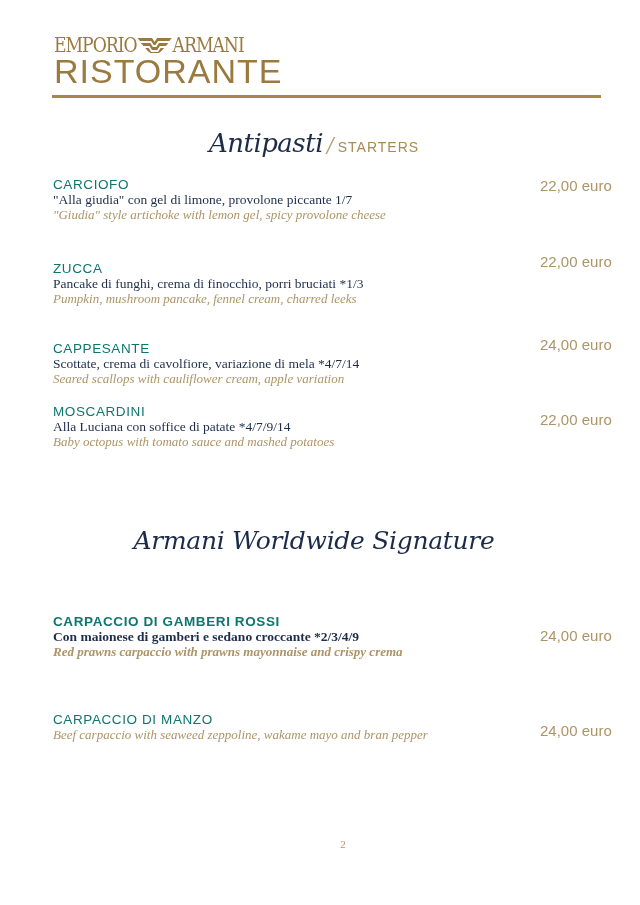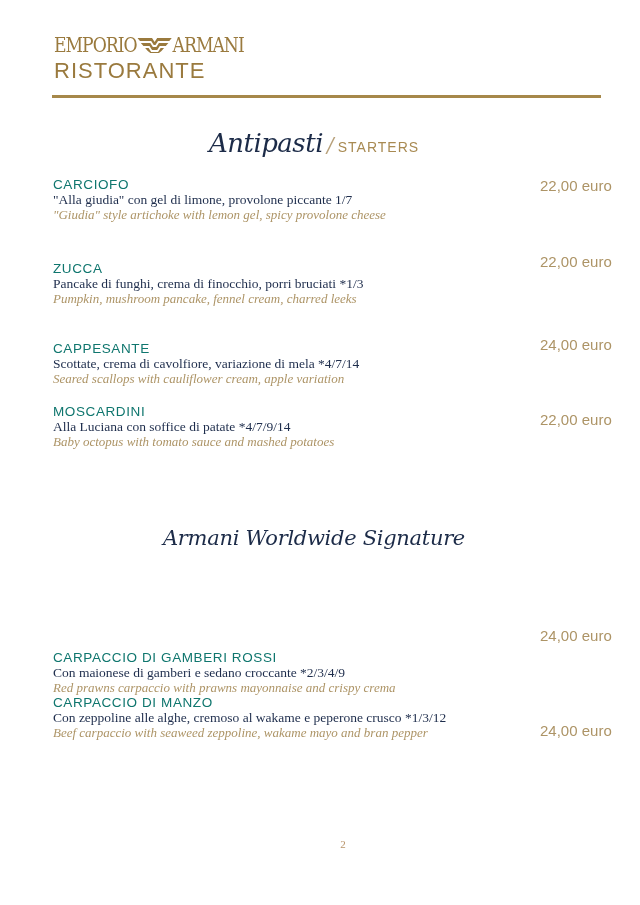--- a/index.html
+++ b/index.html
@@ -2,29 +2,29 @@
 <html><head>
   <meta charset="utf-8">
   <style>
     html, body { margin: 0; padding: 0; background: #ffffff; }
     body { width: 640px; height: 905px; position: relative; overflow: hidden; }
     .logo { position: absolute; left: 54px; top: 33px; color: #9a7a3e; }
     .logo-top { position: absolute; left: 0; top: 0; height: 24px; display: flex; align-items: center; white-space: nowrap;
       font-family: "DejaVu Serif", serif; font-size: 20px; letter-spacing: -1.2px; transform: scaleX(0.86); transform-origin: left center; }
     .eagle { display: inline-block; width: 40px; height: 17px; margin: 0 1px; }
     .logo-bottom { position: absolute; left: 0; top: 23px; white-space: nowrap;
-      font-family: "Liberation Sans", sans-serif; font-size: 22px; letter-spacing: 1px; line-height: 30px; text-align: center; }
+      font-family: "Liberation Sans", sans-serif; font-size: 34px; letter-spacing: 1px; line-height: 30px; text-align: center; }
     .divider { position: absolute; left: 52px; top: 95px; width: 549px; height: 3px; background: #a6884a; }
 
     .section-title { position: absolute; left: 0; width: 628px; text-align: center; white-space: nowrap; }
     .serif-italic { font-family: "DejaVu Serif", serif; font-style: italic; color: #1c2b48; }
     .t-antipasti { font-size: 26px; letter-spacing: -0.5px; }
     .t-slash { font-family: "DejaVu Serif", serif; font-style: italic; color: #b7a07a; font-size: 20px; margin: 0 4px; }
     .t-starters { font-family: "Liberation Sans", sans-serif; color: #a88a52; font-size: 14px; letter-spacing: 1px; }
-    .t-signature { font-size: 21px; letter-spacing: -0.3px; }
+    .t-signature { font-size: 25px; letter-spacing: -0.3px; }
 
     .item { position: absolute; left: 53px; width: 560px; }
     .item-name { font-family: "Liberation Sans", sans-serif; color: #0f766e; font-size: 13.5px; letter-spacing: 0.6px; line-height: 15px; white-space: nowrap; }
     .item-it { font-family: "Liberation Serif", serif; color: #1e2d4c; font-size: 13.5px; line-height: 15px; white-space: nowrap; }
     .item-en { font-family: "Liberation Serif", serif; font-style: italic; color: #ad9466; font-size: 13px; line-height: 15px; white-space: nowrap; }
     .price { position: absolute; left: 540px; font-family: "Liberation Sans", sans-serif; color: #ad9466; font-size: 15px; white-space: nowrap; }
     .page-number { position: absolute; left: 0; top: 838px; width: 686px; text-align: center; font-family: "Liberation Serif", serif; color: #b8946a; font-size: 11px; }
   </style>
 </head>
 <body>
@@ -74,27 +74,26 @@
   <div class="item-name">MOSCARDINI</div>
   <div class="item-it">Alla Luciana con soffice di patate *4/7/9/14</div>
   <div class="item-en">Baby octopus with tomato sauce and mashed potatoes</div>
 </div>
 <div class="price" style="top:411px;">22,00 euro</div>
 
 <div class="section-title" style="top:526px;">
   <span class="serif-italic t-signature">Armani Worldwide Signature</span>
 </div>
 
-<div class="item" style="top:650px;">
+<div class="item" style="top:614px;font-weight:bold;">
   <div class="item-name">CARPACCIO DI GAMBERI ROSSI</div>
   <div class="item-it">Con maionese di gamberi e sedano croccante *2/3/4/9</div>
   <div class="item-en">Red prawns carpaccio with prawns mayonnaise and crispy crema</div>
 </div>
 <div class="price" style="top:627px;">24,00 euro</div>
 
-<div class="item" style="top:695px;">
+<div class="item" style="top:712px;">
   <div class="item-name">CARPACCIO DI MANZO</div>
-  <div class="item-it">Con zeppoline alle alghe, cremoso al wakame e peperone crusco *1/3/12</div>
   <div class="item-en">Beef carpaccio with seaweed zeppoline, wakame mayo and bran pepper</div>
 </div>
 <div class="price" style="top:722px;">24,00 euro</div>
 
 <div class="page-number">2</div>
 
 </body></html>

